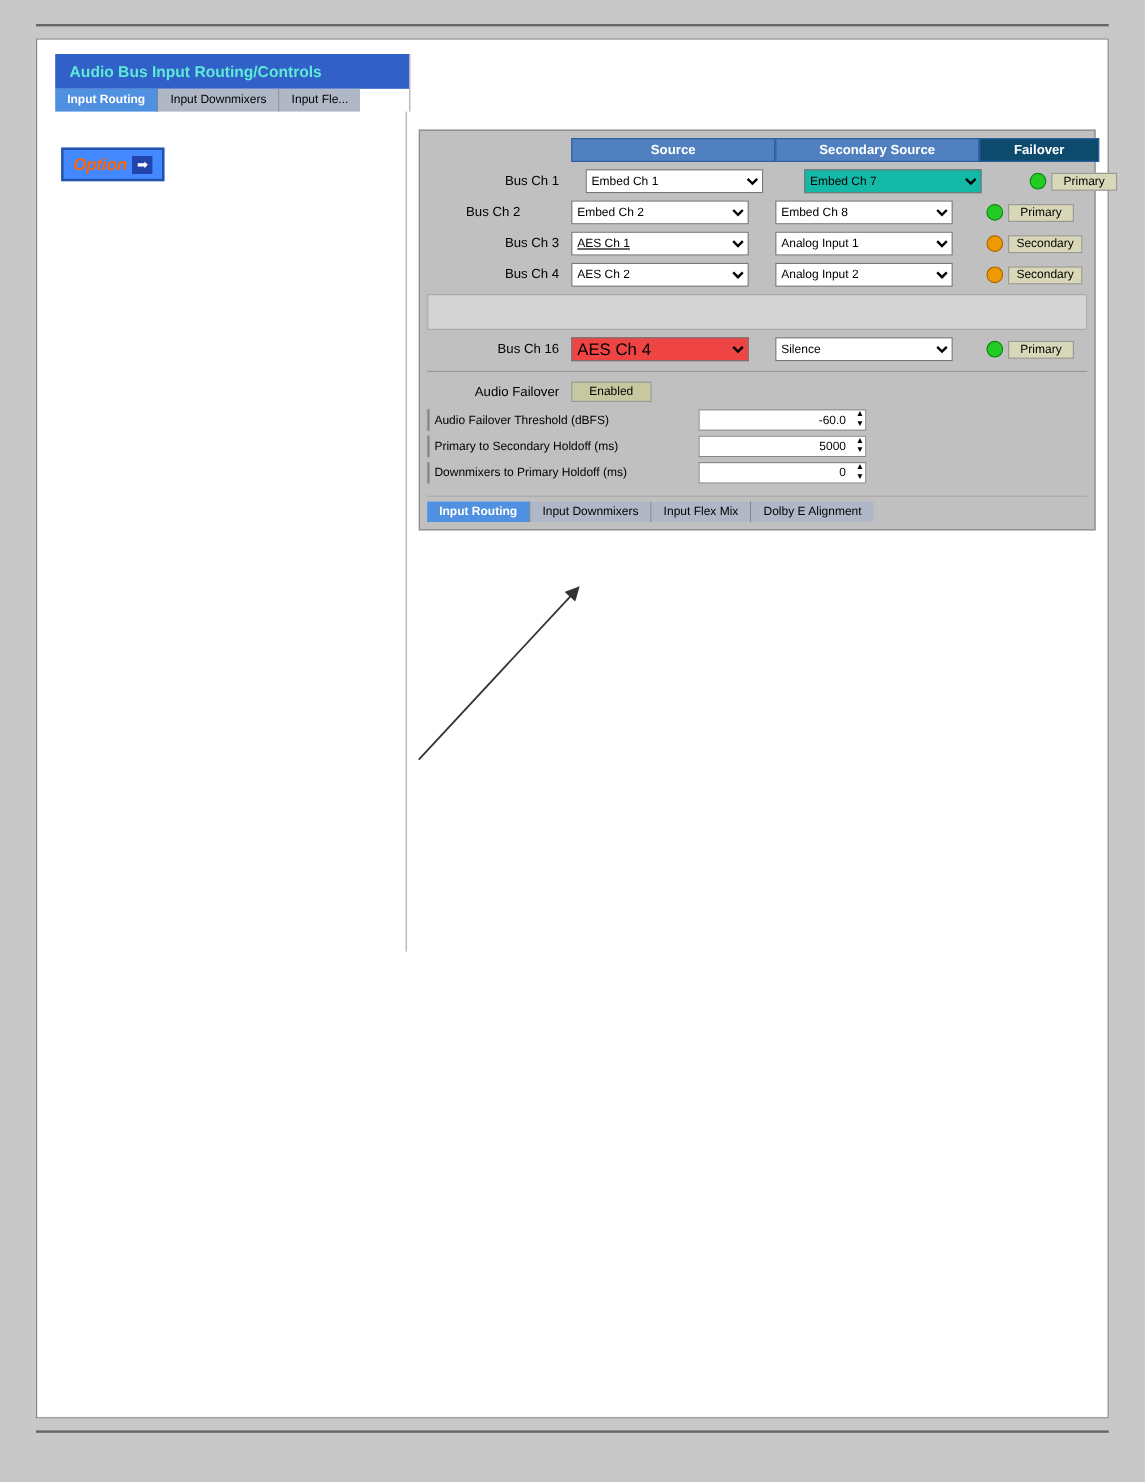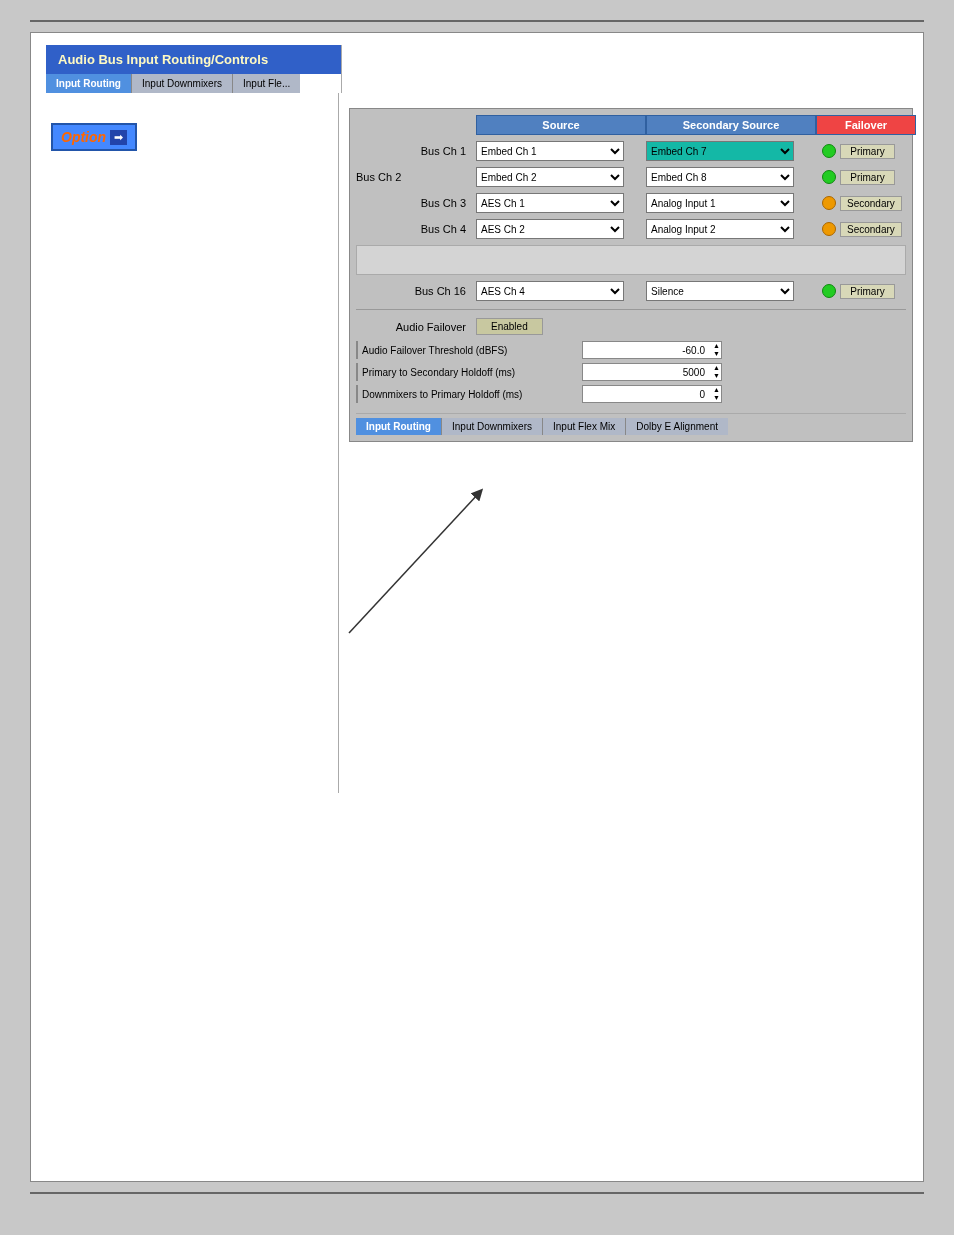--- a/index.html
+++ b/index.html
@@ -16,21 +16,21 @@
 
 <div style="background:#c8c8c8; width:954px; min-height:1235px; padding:20px 30px;">
 
   <div style="border-top:2px solid #666; margin-bottom:10px;"></div>
 
   <div style="background:#ffffff; border:1px solid #888; min-height:1150px; position:relative;">
 
     <div style="padding:12px 15px 0 15px; display:flex; flex-direction:row; border-bottom:0;">
       <div style="width:295px;">
 
-        <div style="background:#3060c8; color:#fef9c3; font-weight:bold; font-size:13px; padding:7px 12px;">
+        <div style="background:#3060c8; color:#5eead4; font-weight:bold; font-size:13px; padding:7px 12px;">
           <span>Audio Bus Input Routing/Controls</span>
         </div>
 
         <div style="display:flex;">
           <div style="background:#5090e0; color:#fff; font-weight:bold; font-size:10px; padding:4px 10px; border-right:1px solid #888; cursor:pointer;">
             <span>Input Routing</span>
           </div>
           <div style="background:#b0b8c8; color:#000; font-size:10px; padding:4px 10px; border-right:1px solid #888; cursor:pointer;">
             <span>Input Downmixers</span>
           </div>
@@ -53,62 +53,62 @@
       </div>
 
       <div style="flex:1; padding:15px 10px; position:relative;">
 
         <div style="background:#c0c0c0; border:1px solid #888; padding:6px; width:564px; margin-left:auto; position:relative;">
 
           <div style="display:grid; grid-template-columns:120px 170px 170px 100px; margin-bottom:6px;">
             <div></div>
             <div style="background:#5080c0; color:#fff; font-weight:bold; font-size:11px; text-align:center; padding:3px 5px; border:1px solid #3060a0;">Source</div>
             <div style="background:#5080c0; color:#fff; font-weight:bold; font-size:11px; text-align:center; padding:3px 5px; border:1px solid #3060a0;">Secondary Source</div>
-            <div style="background:#ef4444; color:#fff; font-weight:bold; font-size:11px; text-align:center; padding:3px 5px; border:1px solid #3060a0;">Failover</div>
-          </div>
-
-          <div style="display:grid; grid-template-columns:120px 170px 170px 100px; align-items:center; margin-bottom:6px;">
+            <div style="background:#0c4a6e; color:#fff; font-weight:bold; font-size:11px; text-align:center; padding:3px 5px; border:1px solid #3060a0;">Failover</div>
+          </div>
+
+          <div style="display:grid; grid-template-columns:120px 170px 170px 100px; align-items:center; margin-bottom:6px;gap:12px;">
             <div style="text-align:right; padding-right:10px; font-size:11px;">Bus Ch 1</div>
             <div style="display:flex; align-items:center;">
               <select style="width:148px; height:20px; font-size:10px; border:1px solid #777; background:#fff;">
                 <option>Embed Ch 1</option>
               </select>
             </div>
             <div style="display:flex; align-items:center;">
               <select style="width:148px; height:20px; font-size:10px; border:1px solid #777; background:#14b8a6;">
                 <option>Embed Ch 7</option>
               </select>
             </div>
             <div style="display:flex; align-items:center; padding-left:6px;">
               <div style="width:14px; height:14px; border-radius:50%; background:#22cc22; border:1px solid #118811; margin-right:4px; flex-shrink:0;"></div>
               <div style="background:#d8d8b8; border:1px solid #999; padding:1px 6px; font-size:10px; min-width:55px; text-align:center;">Primary</div>
             </div>
           </div>
 
           <div style="display:grid; grid-template-columns:120px 170px 170px 100px; align-items:center; margin-bottom:6px;">
-            <div style="text-align:left; padding-right:10px; font-size:11px;">Bus Ch 2</div>
+            <div style="text-align:center; padding-right:10px; font-size:11px;">Bus Ch 2</div>
             <div style="display:flex; align-items:center;">
               <select style="width:148px; height:20px; font-size:10px; border:1px solid #777; background:#fff;">
                 <option>Embed Ch 2</option>
               </select>
             </div>
             <div style="display:flex; align-items:center;">
               <select style="width:148px; height:20px; font-size:10px; border:1px solid #777; background:#fff;">
                 <option>Embed Ch 8</option>
               </select>
             </div>
             <div style="display:flex; align-items:center; padding-left:6px;">
               <div style="width:14px; height:14px; border-radius:50%; background:#22cc22; border:1px solid #118811; margin-right:4px; flex-shrink:0;"></div>
               <div style="background:#d8d8b8; border:1px solid #999; padding:1px 6px; font-size:10px; min-width:55px; text-align:center;">Primary</div>
             </div>
           </div>
 
           <div style="display:grid; grid-template-columns:120px 170px 170px 100px; align-items:center; margin-bottom:6px;">
             <div style="text-align:right; padding-right:10px; font-size:11px;">Bus Ch 3</div>
-            <div style="display:flex; align-items:center;">
+            <div style="display:flex; align-items:center;text-decoration:underline;">
               <select style="width:148px; height:20px; font-size:10px; border:1px solid #777; background:#fff;">
                 <option>AES Ch 1</option>
               </select>
             </div>
             <div style="display:flex; align-items:center;">
               <select style="width:148px; height:20px; font-size:10px; border:1px solid #777; background:#fff;">
                 <option>Analog Input 1</option>
               </select>
             </div>
             <div style="display:flex; align-items:center; padding-left:6px;">
@@ -133,21 +133,21 @@
               <div style="width:14px; height:14px; border-radius:50%; background:#ee9900; border:1px solid #aa6600; margin-right:4px; flex-shrink:0;"></div>
               <div style="background:#d8d8b8; border:1px solid #999; padding:1px 6px; font-size:10px; min-width:55px; text-align:center;">Secondary</div>
             </div>
           </div>
 
           <div style="height:30px; background:#d4d4d4; border:1px solid #aaa; margin-bottom:6px;"></div>
 
           <div style="display:grid; grid-template-columns:120px 170px 170px 100px; align-items:center; margin-bottom:8px;">
             <div style="text-align:right; padding-right:10px; font-size:11px;">Bus Ch 16</div>
             <div style="display:flex; align-items:center;">
-              <select style="width:148px; height:20px; font-size:10px; border:1px solid #777; background:#ffffff;">
+              <select style="width:148px; height:20px; font-size:14px; border:1px solid #777; background:#ef4444;">
                 <option>AES Ch 4</option>
               </select>
             </div>
             <div style="display:flex; align-items:center;">
               <select style="width:148px; height:20px; font-size:10px; border:1px solid #777; background:#fff;">
                 <option>Silence</option>
               </select>
             </div>
             <div style="display:flex; align-items:center; padding-left:6px;">
               <div style="width:14px; height:14px; border-radius:50%; background:#22cc22; border:1px solid #118811; margin-right:4px; flex-shrink:0;"></div>

